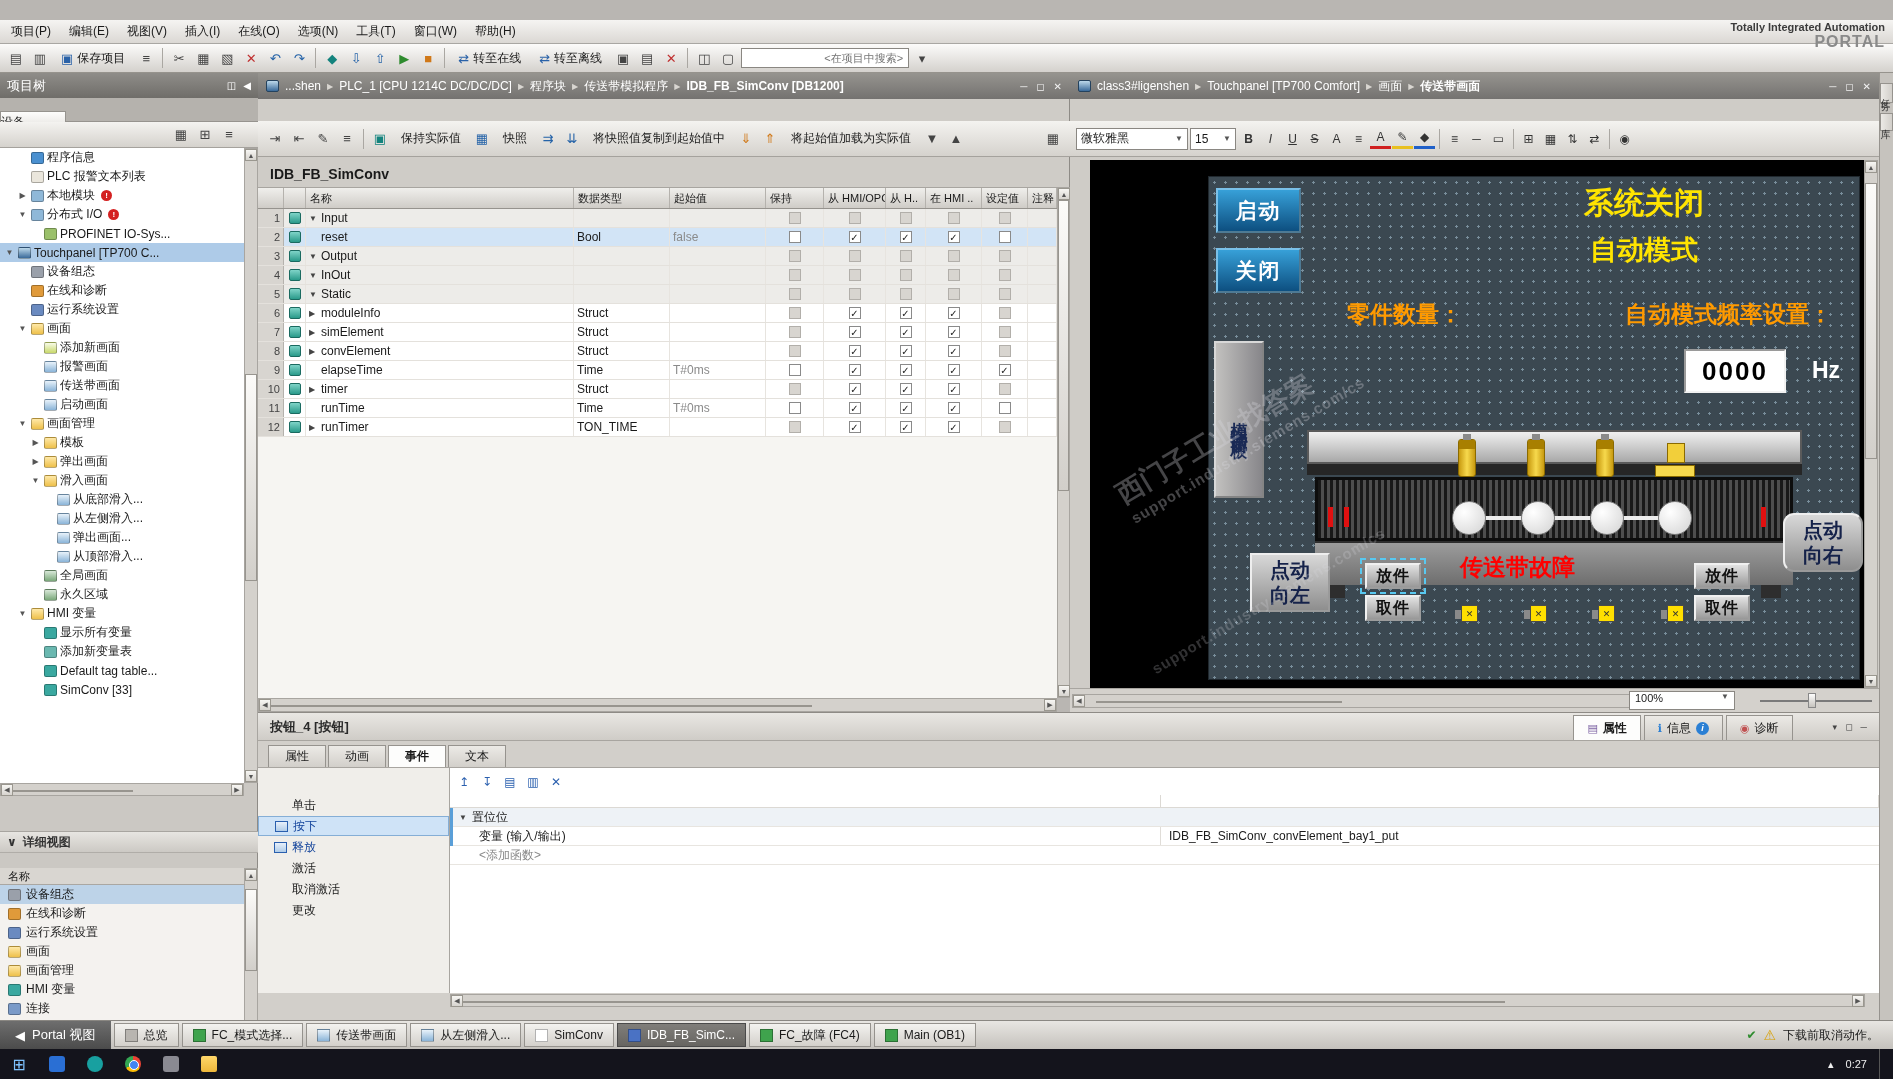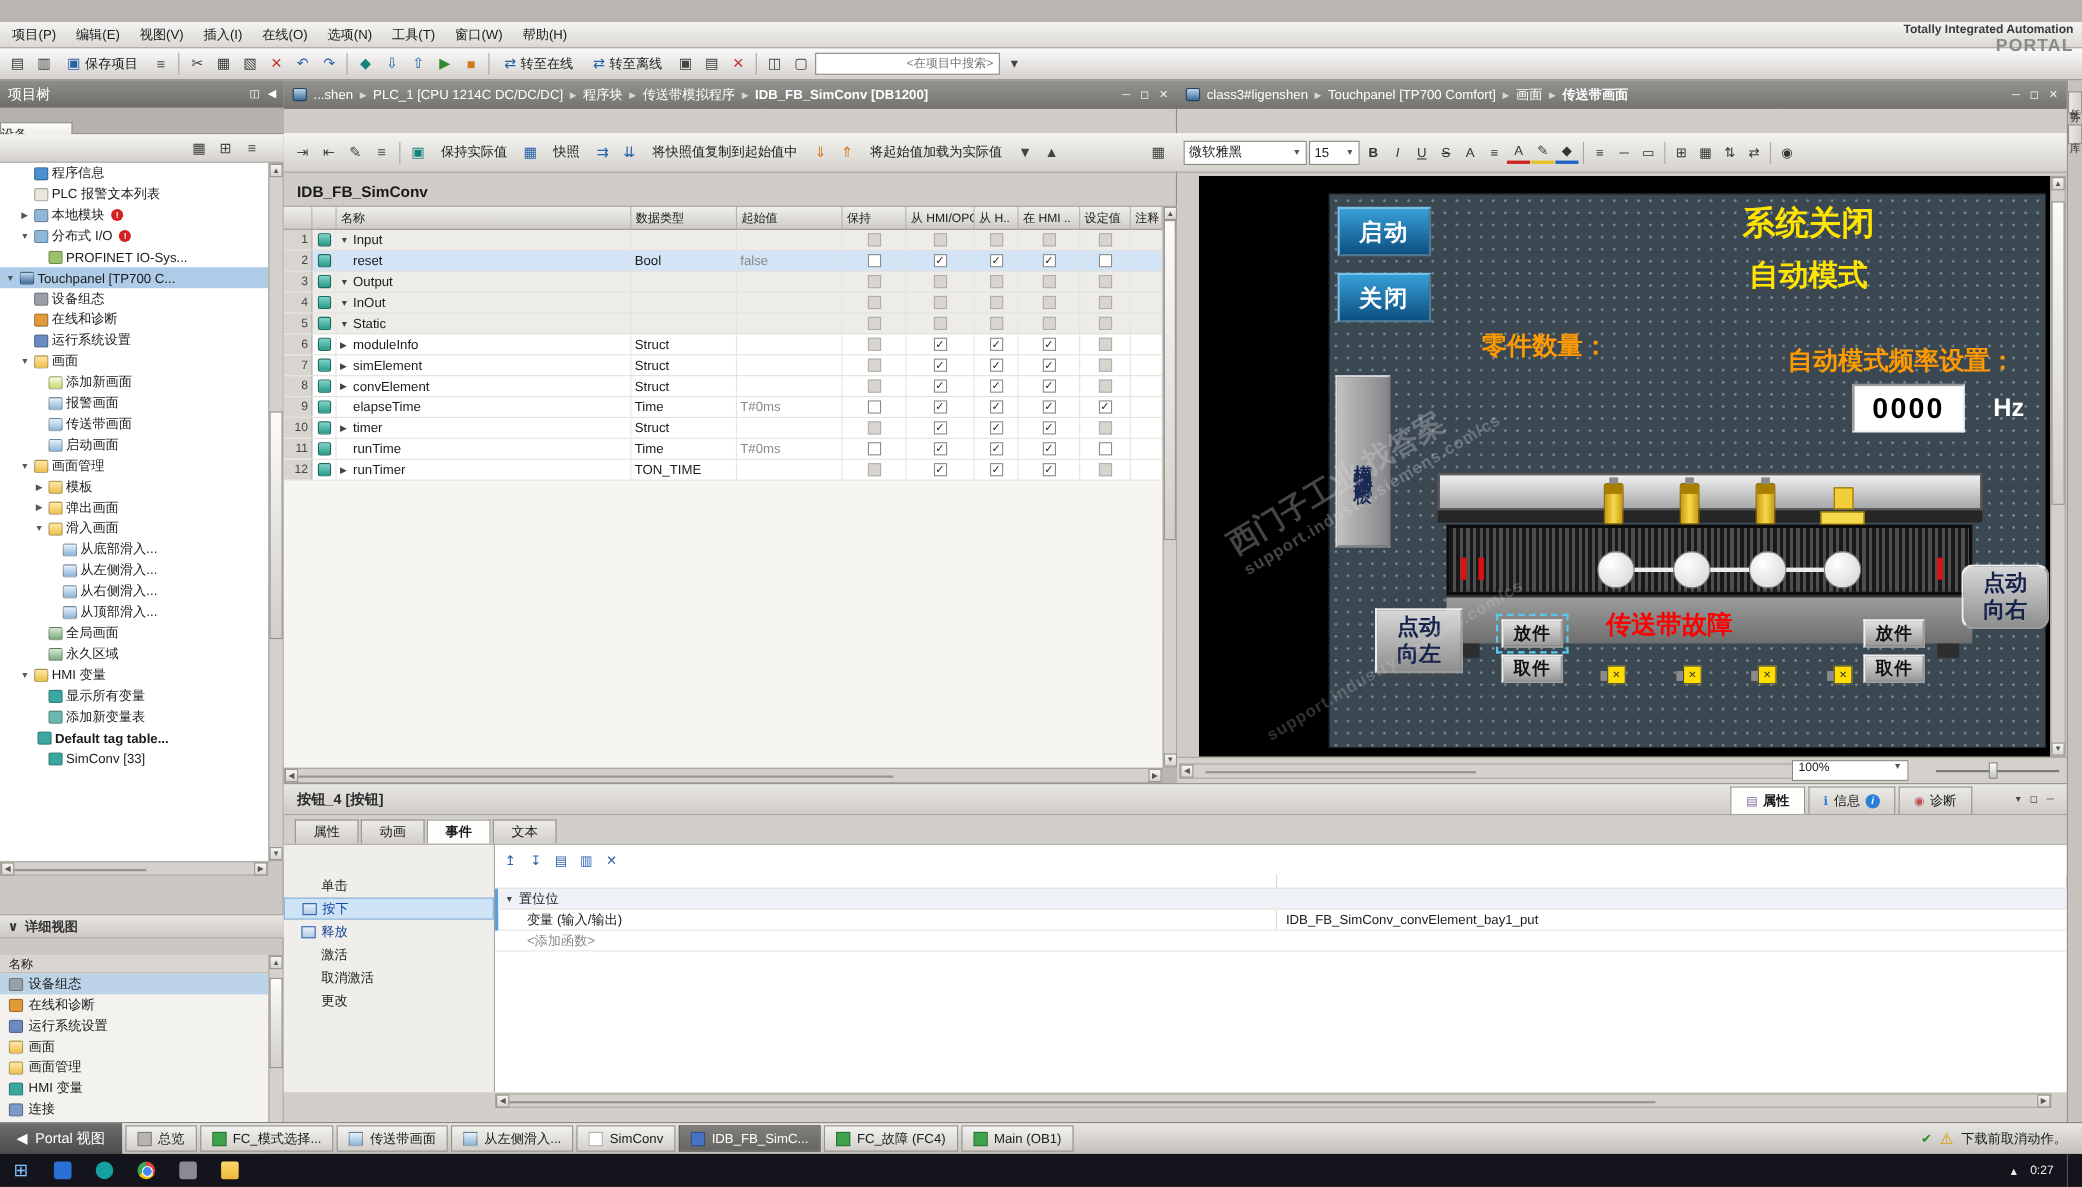--- a/index.html
+++ b/index.html
@@ -106,21 +106,21 @@
 #hmi-canvas{left:20px;top:87px;width:774px;height:528px;background:#000;overflow:hidden;}
 #hmi-screen{position:absolute;left:118px;top:16px;width:652px;height:504px;background-color:#3b4851;background-image:radial-gradient(rgba(170,200,215,.55) 1px,transparent 1.3px);background-size:11px 11px;border:1px solid #20282e;}
 .hmi-btn-blue{position:absolute;width:85px;height:45px;background:linear-gradient(#37a0d8,#0d4f80);border:2px outset #7ac0e8;color:#fff;font-size:21px;font-weight:bold;display:flex;align-items:center;justify-content:center;letter-spacing:2px;}
 #btn-start{left:7px;top:11px;}
 #btn-close{left:7px;top:71px;}
 #sys-status{position:absolute;left:305px;top:6px;width:260px;text-align:center;color:#ffe400;font-weight:bold;}
 #sys-status .l1{font-size:30px;}
 #sys-status .l2{font-size:27px;margin-top:8px;}
 .hmi-orange{position:absolute;color:#ff9a00;font-weight:bold;font-size:23px;white-space:nowrap;}
 #label-count{left:138px;top:122px;}
-#label-freq{left:416px;top:122px;margin-top:13px;}
+#label-freq{left:416px;top:122px;}
 #freq-box{position:absolute;left:475px;top:172px;width:102px;height:44px;background:#fff;border:2px solid;border-color:#9a9a9a #f2f2f2 #f2f2f2 #9a9a9a;color:#000;font-size:26px;font-weight:bold;display:flex;align-items:center;justify-content:center;letter-spacing:2px;}
 #freq-unit{position:absolute;left:603px;top:180px;color:#fff;font-size:23px;font-weight:bold;}
 #sim-panel-btn{position:absolute;left:5px;top:164px;width:50px;height:157px;background:linear-gradient(90deg,#c2c1bf,#87868a);border:2px outset #d8d8d8;color:#1a2a55;font-weight:bold;font-size:17px;writing-mode:vertical-rl;text-orientation:upright;display:flex;align-items:center;justify-content:center;letter-spacing:4px;}
 #rail{position:absolute;left:98px;top:253px;width:495px;height:34px;background:linear-gradient(#f0f0f0,#a8a8a8);border:2px solid #5a5a5a;}
 #rail-lip{position:absolute;left:98px;top:287px;width:495px;height:11px;background:#262626;}
 .cyl{position:absolute;width:18px;height:38px;background:linear-gradient(90deg,#c89a10,#f7d94d,#c89a10);border:1px solid #8a6a00;border-radius:3px;top:262px;}
 .cyl::before{content:"";position:absolute;left:4px;top:-6px;width:8px;height:6px;background:#8a8a8a;}
 .cyl::after{content:"";position:absolute;left:0;top:0;width:100%;height:9px;background:#a87f00;}
 #act-block{position:absolute;left:458px;top:266px;width:18px;height:20px;background:#f2cf3a;border:1px solid #8a6a00;}
 #act-cap{position:absolute;left:446px;top:288px;width:40px;height:12px;background:#f7d94d;border:1px solid #8a6a00;}
@@ -400,21 +400,21 @@
           <span>从底部滑入...</span>
         </div>
         <div class="tree-row" style="padding-left: 43px;">
           <span class="expander"></span>
           <span class="ticon ti-screen"></span>
           <span>从左侧滑入...</span>
         </div>
         <div class="tree-row" style="padding-left: 43px;">
           <span class="expander"></span>
           <span class="ticon ti-screen"></span>
-          <span>从右侧滑入...</span>
+          <span>弹出画面...</span>
         </div>
         <div class="tree-row" style="padding-left: 43px;">
           <span class="expander"></span>
           <span class="ticon ti-screen"></span>
           <span>从顶部滑入...</span>
         </div>
         <div class="tree-row" style="padding-left: 30px;">
           <span class="expander"></span>
           <span class="ticon ti-screen-g"></span>
           <span>全局画面</span>
@@ -432,21 +432,21 @@
         <div class="tree-row" style="padding-left: 30px;">
           <span class="expander"></span>
           <span class="ticon ti-tags"></span>
           <span>显示所有变量</span>
         </div>
         <div class="tree-row" style="padding-left: 30px;">
           <span class="expander"></span>
           <span class="ticon ti-tags-add"></span>
           <span>添加新变量表</span>
         </div>
-        <div class="tree-row" style="padding-left: 20px; font-weight: bold;">
+        <div class="tree-row" style="padding-left: 30px;">
           <span class="expander"></span>
           <span class="ticon ti-tags"></span>
           <span>Default tag table...</span>
         </div>
         <div class="tree-row" style="padding-left: 30px;">
           <span class="expander"></span>
           <span class="ticon ti-tags"></span>
           <span>SimConv [33]</span>
         </div>
       </div>

